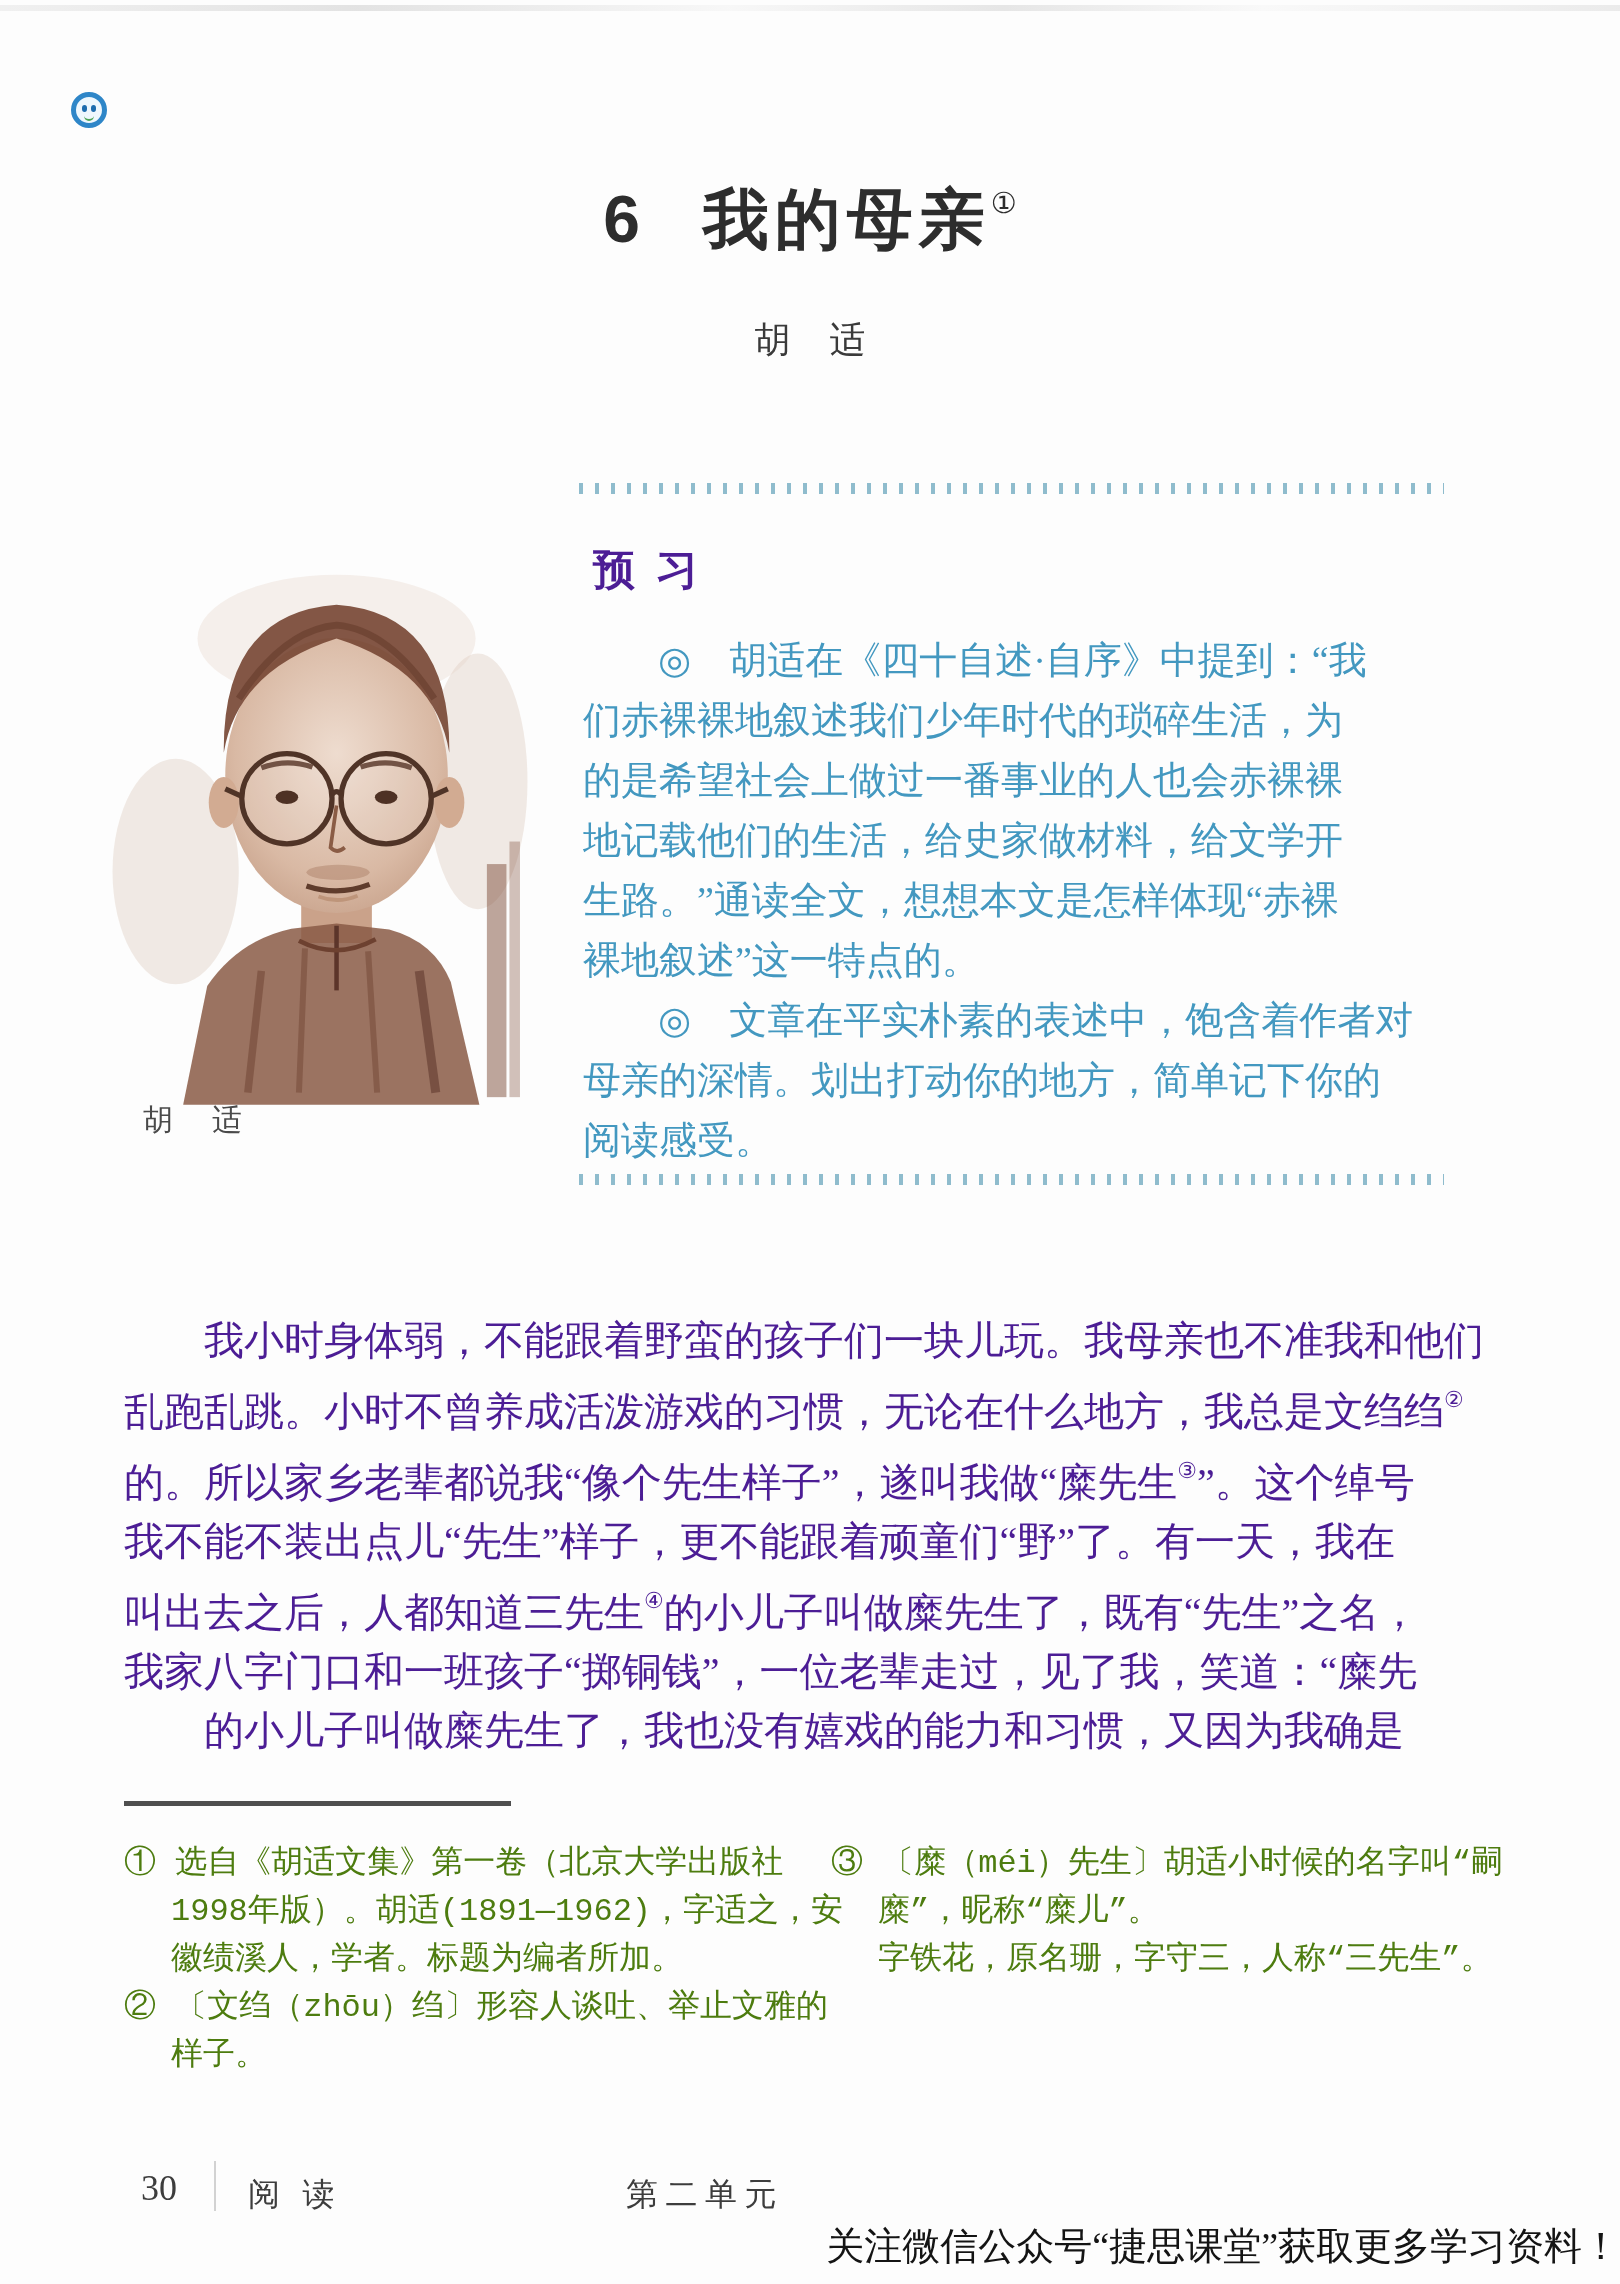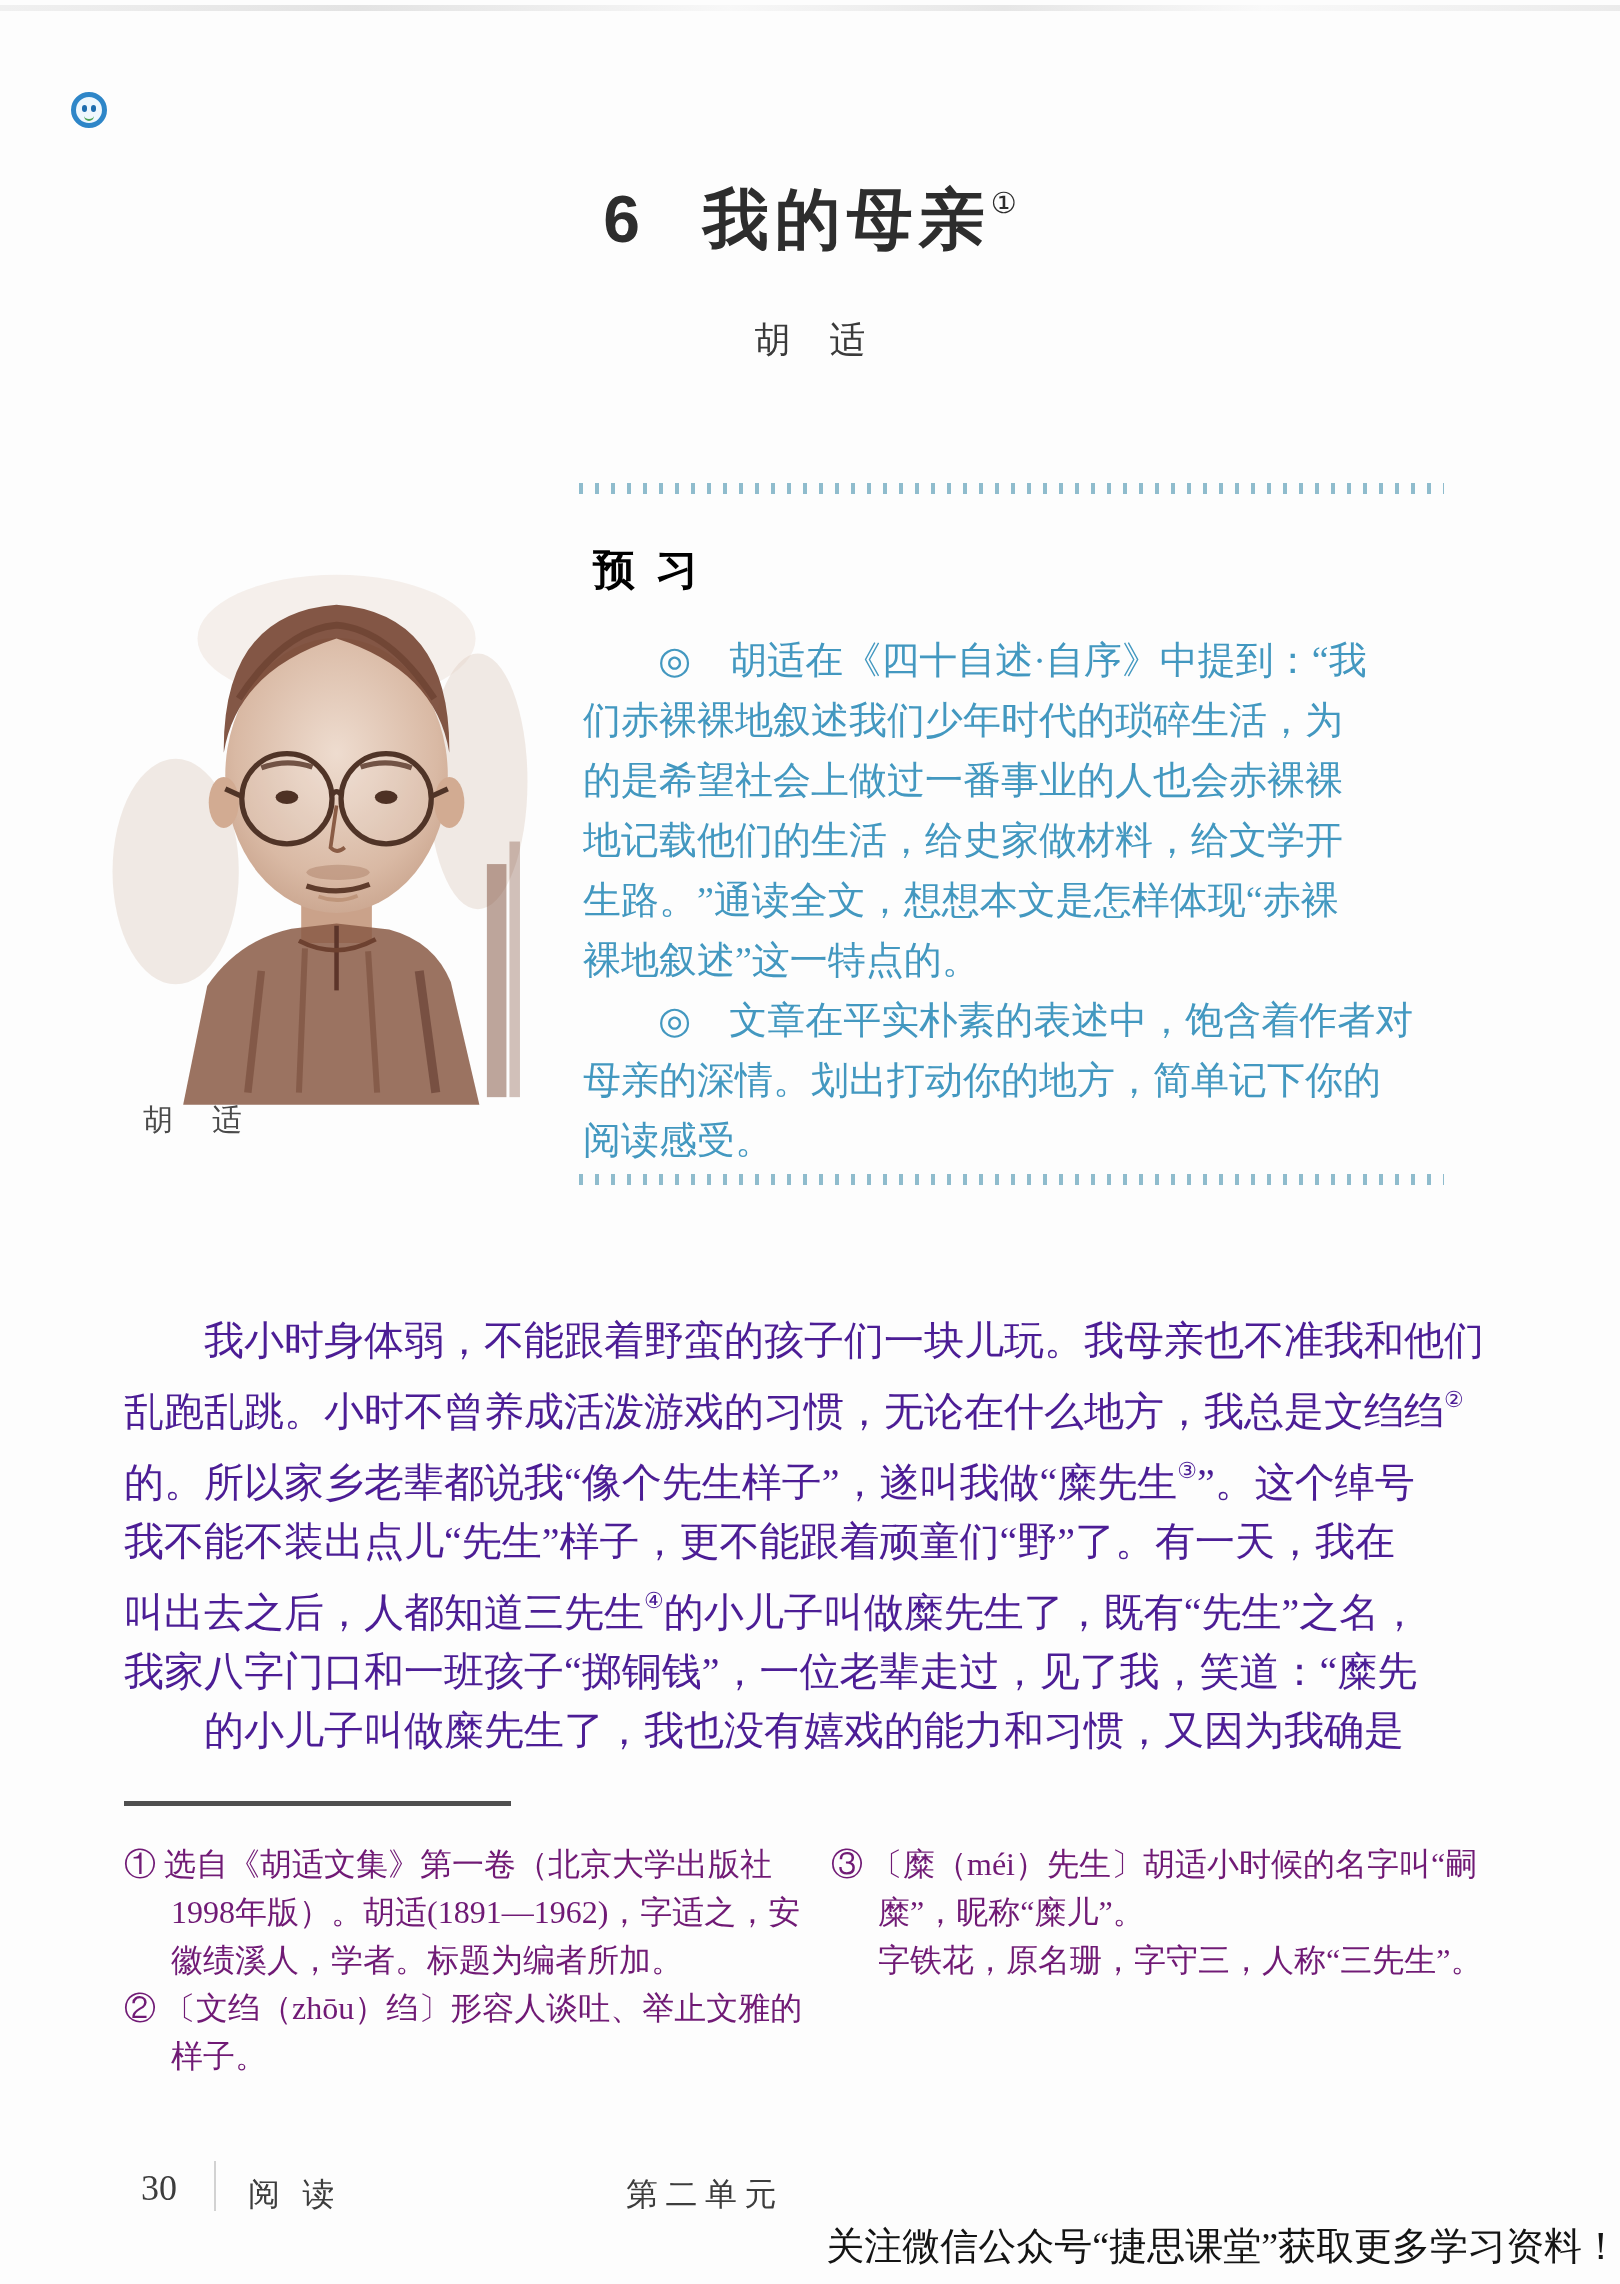--- a/index.html
+++ b/index.html
@@ -25,38 +25,38 @@
   .title-row sup{font-size:29px;vertical-align:29px;font-weight:normal;letter-spacing:0;}
   .author-row{position:absolute;top:316px;left:0;width:1620px;text-align:center;
     font-size:36px;color:#3a3a3a;letter-spacing:39px;padding-left:39px;box-sizing:border-box;white-space:nowrap;}
   
   .dotted-rule{position:absolute;left:579px;width:865px;height:10.5px;
     background:repeating-linear-gradient(90deg,#8fbccd 0 3.8px,transparent 3.8px 16px);}
   .dotted-rule.top{top:483px;}
   .dotted-rule.bottom{top:1174px;}
   .preview-heading{position:absolute;left:593px;top:542px;
     font-family:"Liberation Sans","DejaVu Sans",sans-serif;font-weight:bold;
-    font-size:42px;color:#000000;letter-spacing:21px;white-space:nowrap;}
+    font-size:42px;color:#4c1d95;letter-spacing:21px;white-space:nowrap;}
   .preview-lines{position:absolute;left:583px;top:630px;width:922px;
     font-size:38px;line-height:60px;color:#4398c0;}
   .preview-lines .ln{white-space:nowrap;}
   .preview-lines .indent{padding-left:75px;}
   
   .portrait{position:absolute;left:111px;top:548px;width:421px;height:557px;}
   .portrait-caption{position:absolute;left:143px;top:1100px;font-size:30px;color:#4a4a4a;
     letter-spacing:39px;white-space:nowrap;}
   
   .body-lines{position:absolute;left:124px;top:1311px;width:1381px;
     font-size:40px;line-height:59px;color:#4c1d95;}
   .body-lines .ln{white-space:nowrap;}
   .body-lines .indent{padding-left:80px;}
   .body-lines sup{font-size:0.55em;vertical-align:18px;}
   
   .fn-rule{position:absolute;left:124px;top:1801px;width:387px;height:5.3px;background:#4f4f4f;}
-  .fn-col{position:absolute;top:1840px;font-size:32px;line-height:48px;color:#701a75;}
+  .fn-col{position:absolute;top:1840px;font-size:32px;line-height:48px;color:#4d7c0f;font-family:Liberation Mono, monospace;}
   .fn-col .ln{white-space:nowrap;}
   .fn-col .cont{padding-left:47px;}
   .fn-col.left{left:124px;width:677px;}
   .fn-col.right{left:831px;width:685px;}
   
   .page-num{position:absolute;left:141px;top:2167px;font-size:36px;color:#3d3d3d;}
   .footer-divider{position:absolute;left:214px;top:2161px;width:2.3px;height:50px;background:#d2d2d2;}
   .footer-section{position:absolute;left:248px;top:2173px;font-size:32px;color:#3d3d3d;
     letter-spacing:22.6px;white-space:nowrap;}
   .footer-unit{position:absolute;left:626px;top:2173px;font-size:32px;color:#3d3d3d;

